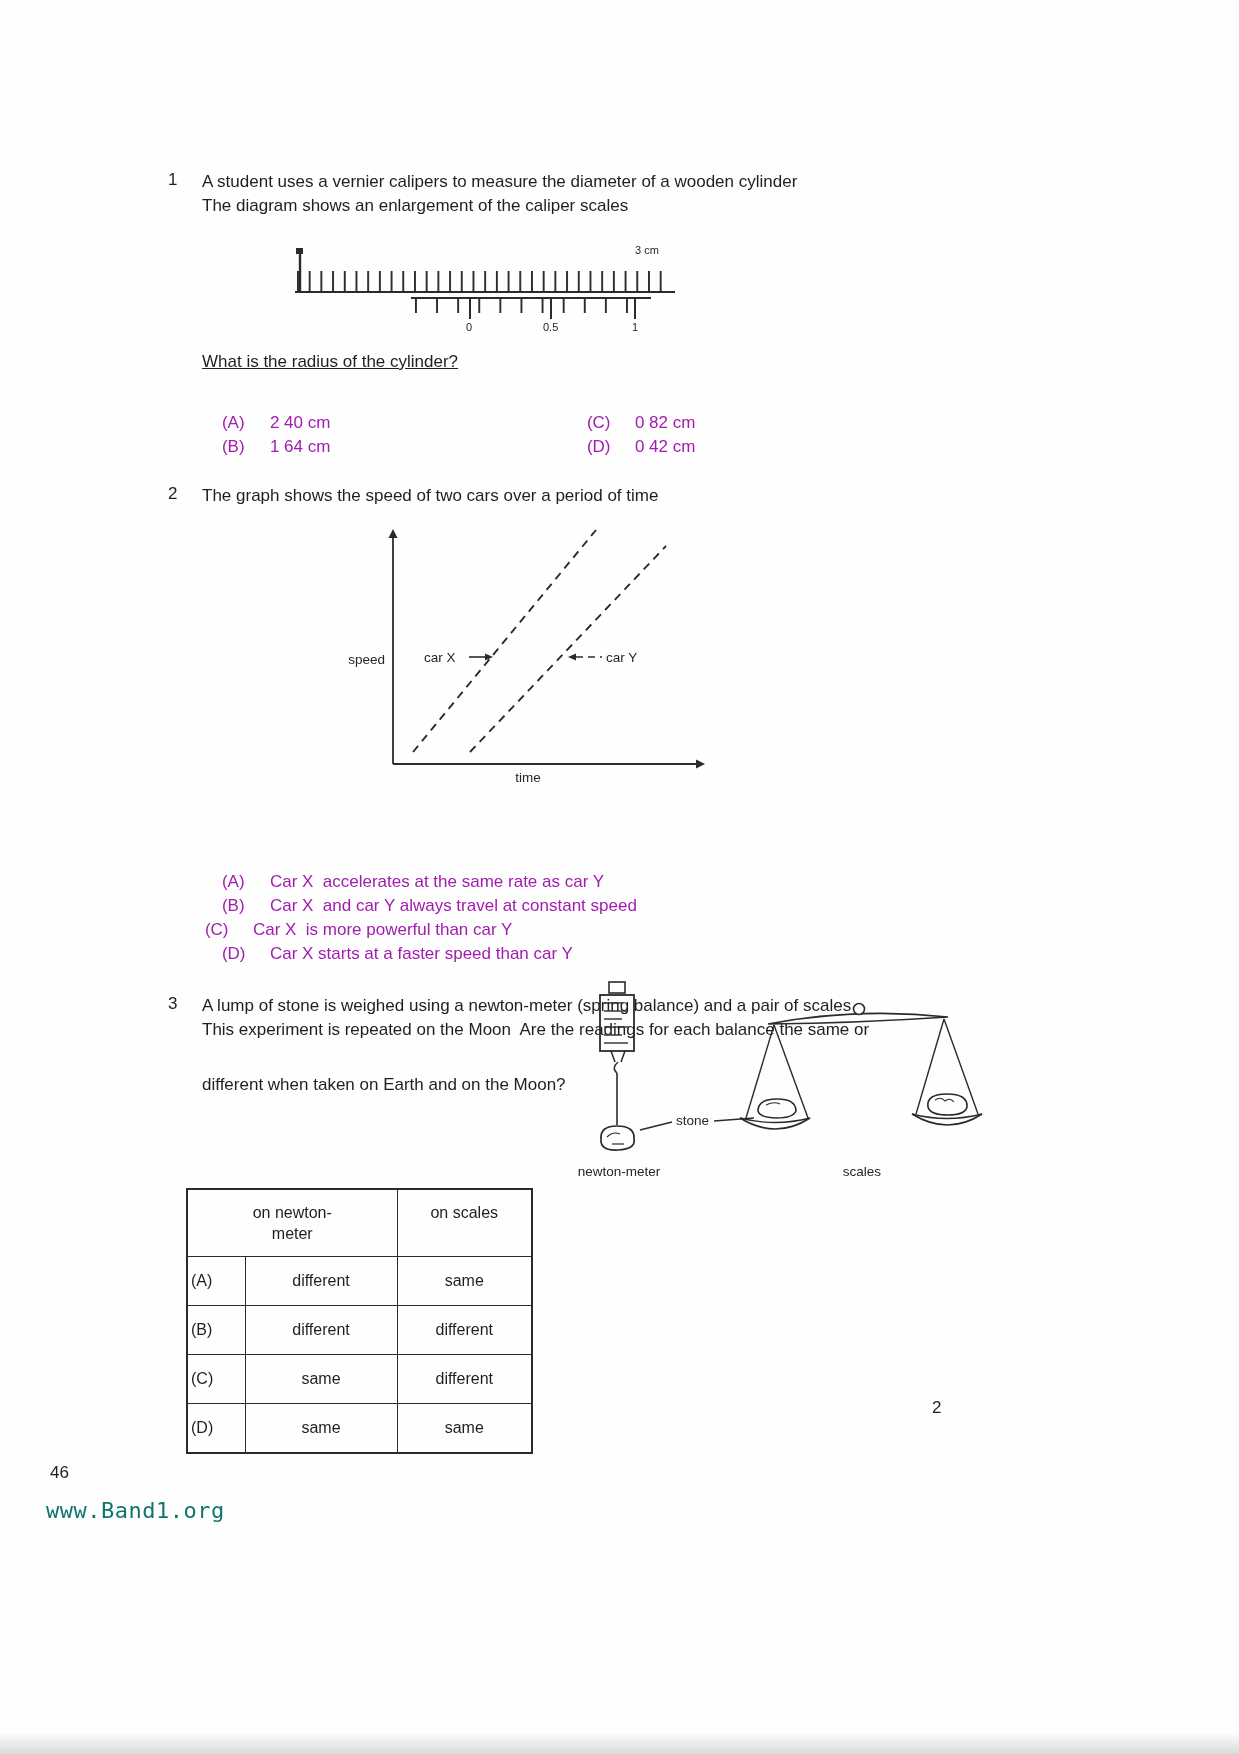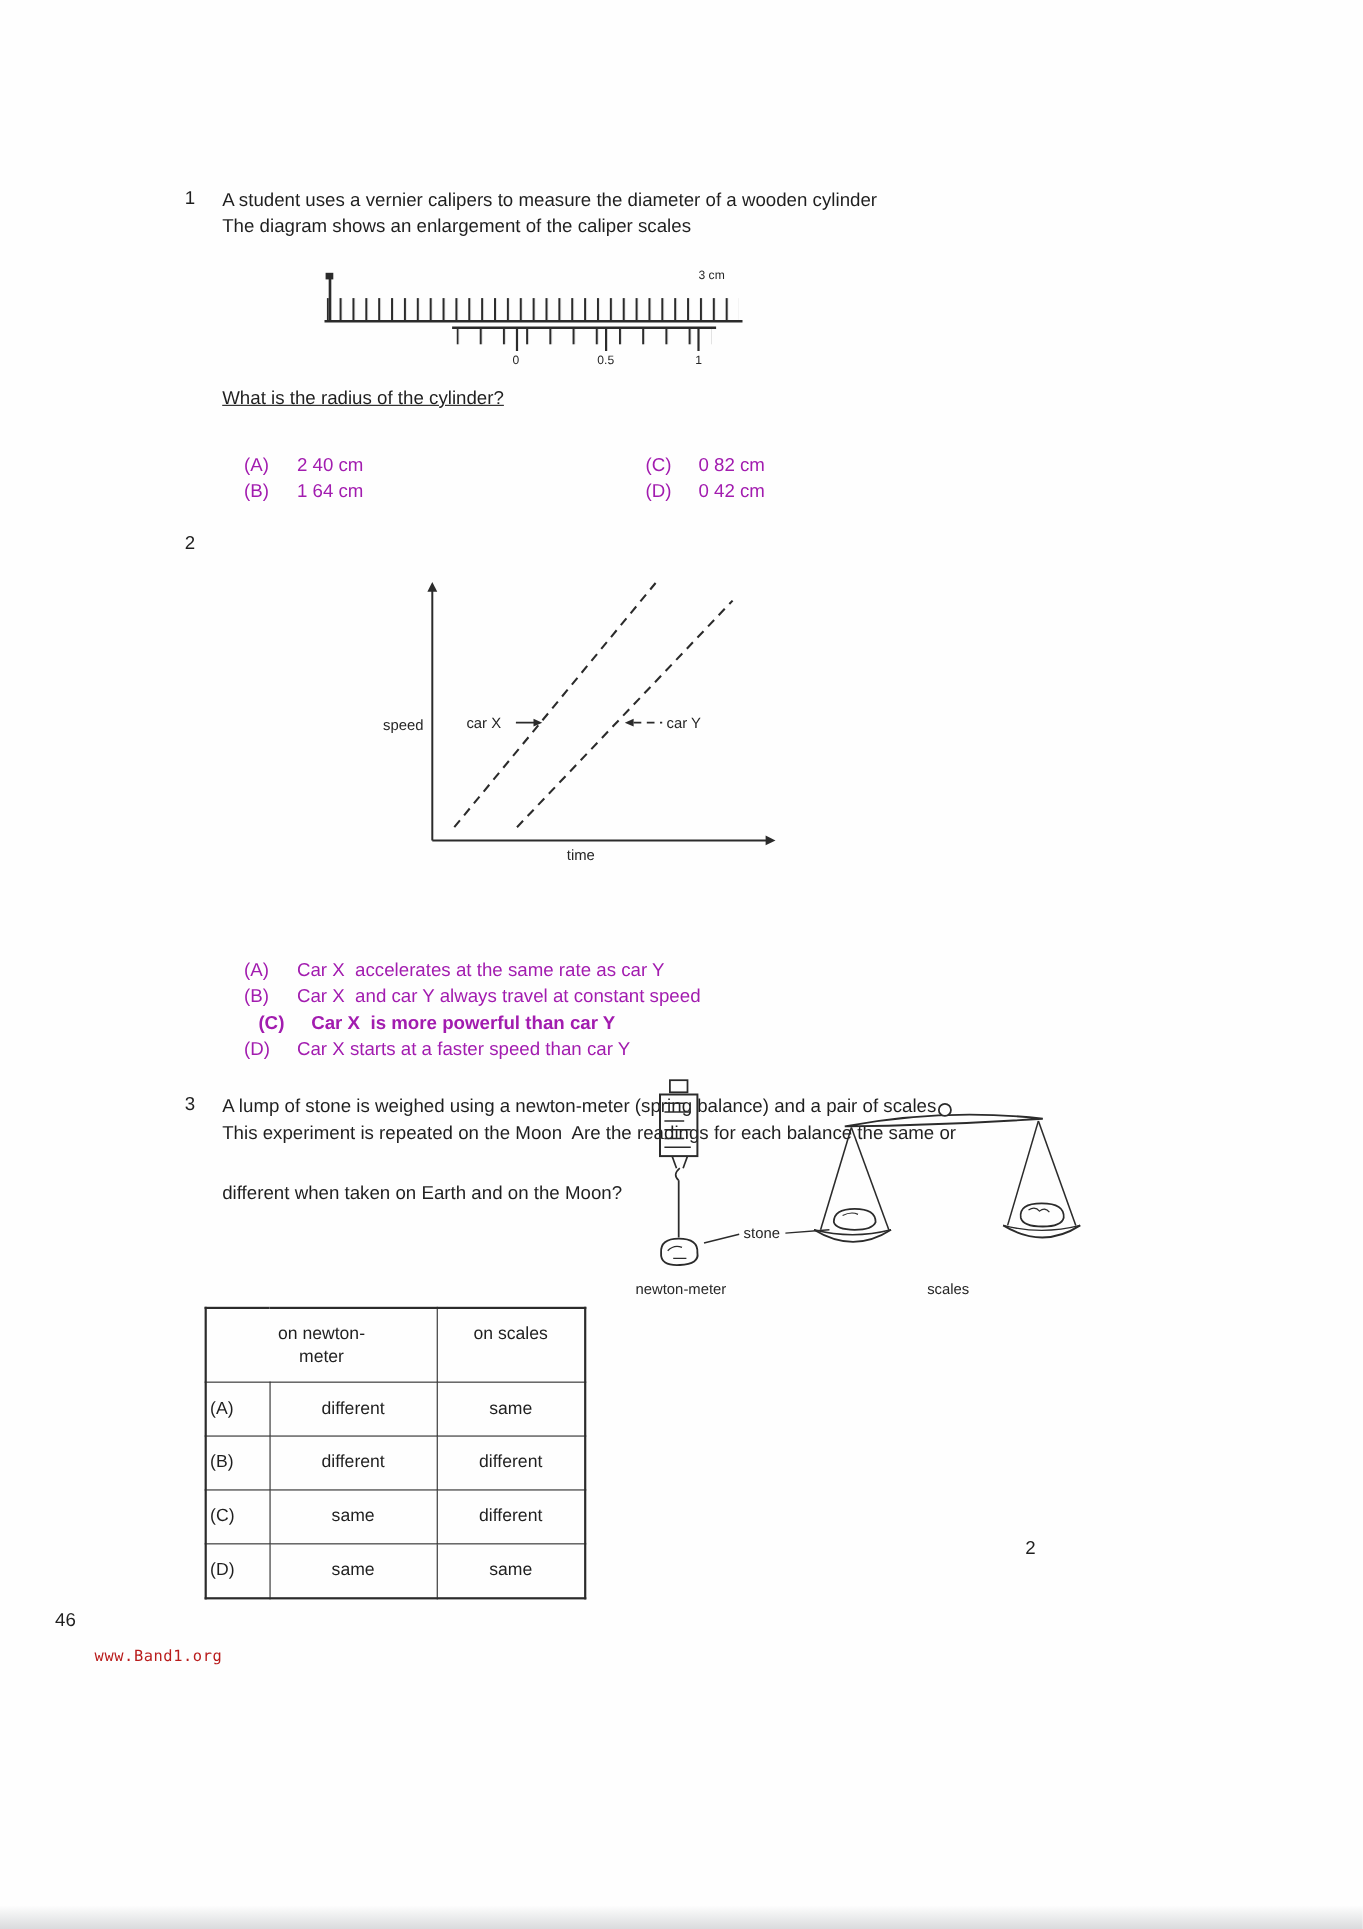--- a/index.html
+++ b/index.html
@@ -24,21 +24,21 @@
     font-size:16px;color:#1f1f1f;
     padding:12px 3px;height:24px;
   }
   table.qtable{border:2.4px solid #2b2b2b;}
   td.th{vertical-align:top;text-align:center;padding-top:4px;height:50px;}
   .th-inner{max-width:112px;margin:0 auto;line-height:21px;}
   td.tl{text-align:left;padding-left:4px;}
   td.tv{text-align:center;}
   .watermark{
     font-family:"DejaVu Sans Mono", monospace;
-    font-size:14px;letter-spacing:0.5px;color:#b91c1c;margin-left:40px;
+    font-size:22px;letter-spacing:0.5px;color:#0f766e;
   }
   .pagenum{font-size:17px;color:#1f1f1f;}
   .bottom-edge{
     position:absolute;left:0;bottom:0;width:100%;height:22px;
     background:linear-gradient(to bottom,#fefefe,#d9dadc);
   }
 </style>
 </head>
 <body>
 
@@ -83,20 +83,21 @@
     <span class="letter">(B)</span><span>1 64 cm</span>
   </div>
   <div class="abs opt" style="left:568px;top:393px;">
     <span class="letter">(C)</span><span>0 82 cm</span>
   </div>
   <div class="abs opt" style="left:568px;top:417px;">
     <span class="letter">(D)</span><span>0 42 cm</span>
   </div>
 
   <div class="abs qnum" style="left:168px;top:484px;">2</div>
+  <div class="abs line" style="left:202px;top:484px;">The graph shows the speed of two cars over a period of time</div>
 
   <svg class="abs" style="left:328px;top:524px;" width="382" height="268" viewBox="0 0 382 268">
 
     <line x1="65" y1="240" x2="65" y2="12" stroke="#2b2b2b" stroke-width="1.8"></line>
     <polygon points="65,5 60.5,14 69.5,14" fill="#2b2b2b"></polygon>
     <line x1="65" y1="240" x2="370" y2="240" stroke="#2b2b2b" stroke-width="1.8"></line>
     <polygon points="377,240 368,235.5 368,244.5" fill="#2b2b2b"></polygon>
 
     <line x1="85" y1="228" x2="268" y2="6" stroke="#2b2b2b" stroke-width="1.9" stroke-dasharray="8 6"></line>
 
@@ -112,21 +113,21 @@
     <text x="278" y="138" font-size="13.5">car Y</text>
   </svg>
 
 
   <div class="abs opt" style="left:203px;top:852px;">
     <span class="letter">(A)</span><span>Car X  accelerates at the same rate as car Y</span>
   </div>
   <div class="abs opt" style="left:203px;top:876px;">
     <span class="letter">(B)</span><span>Car X  and car Y always travel at constant speed</span>
   </div>
-  <div class="abs opt" style="left:216px;top:900px;font-weight:bold;">
+  <div class="abs opt" style="left:186px;top:900px;">
     <span class="letter">(C)</span><span>Car X  is more powerful than car Y</span>
   </div>
   <div class="abs opt" style="left:203px;top:924px;">
     <span class="letter">(D)</span><span>Car X starts at a faster speed than car Y</span>
   </div>
 
   <div class="abs qnum" style="left:168px;top:994px;">3</div>
   <div class="abs line" style="left:202px;top:994px;">A lump of stone is weighed using a newton-meter (spring balance) and a pair of scales</div>
   <div class="abs line" style="left:202px;top:1018px;">This experiment is repeated on the Moon  Are the readings for each balance the same or</div>
   <div class="abs line" style="left:202px;top:1042px;margin-top:31px;">different when taken on Earth and on the Moon?</div>

